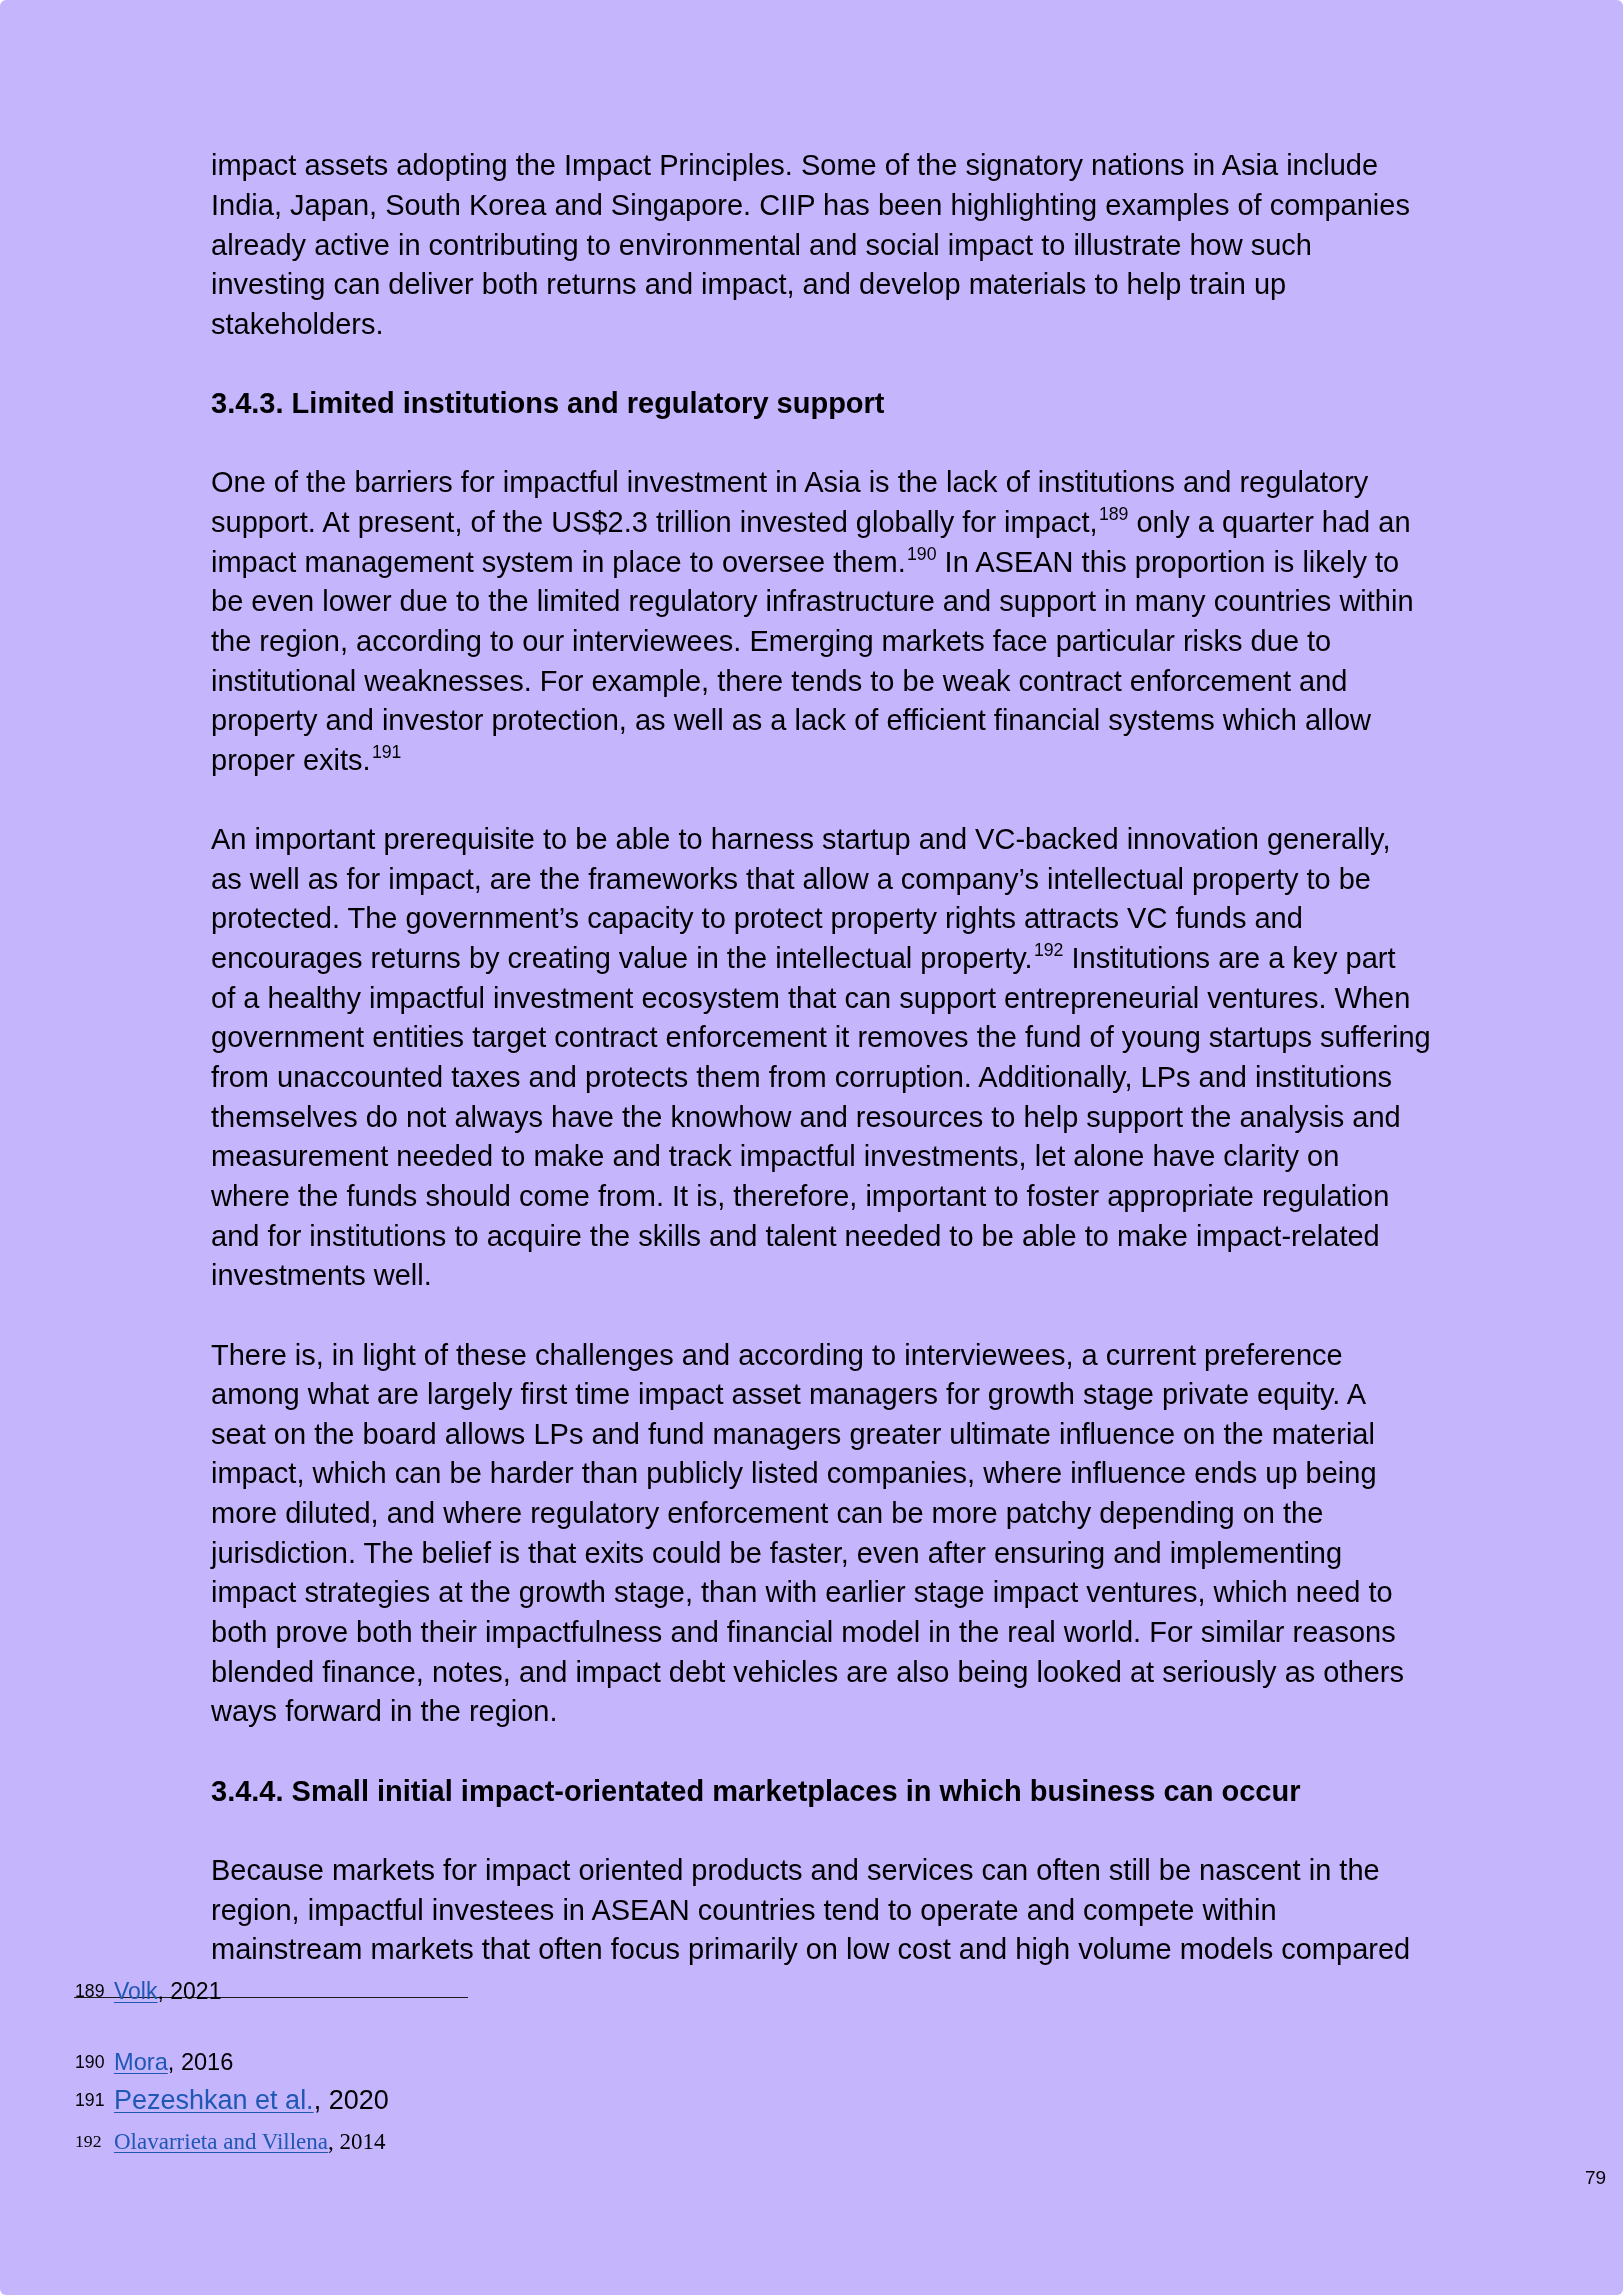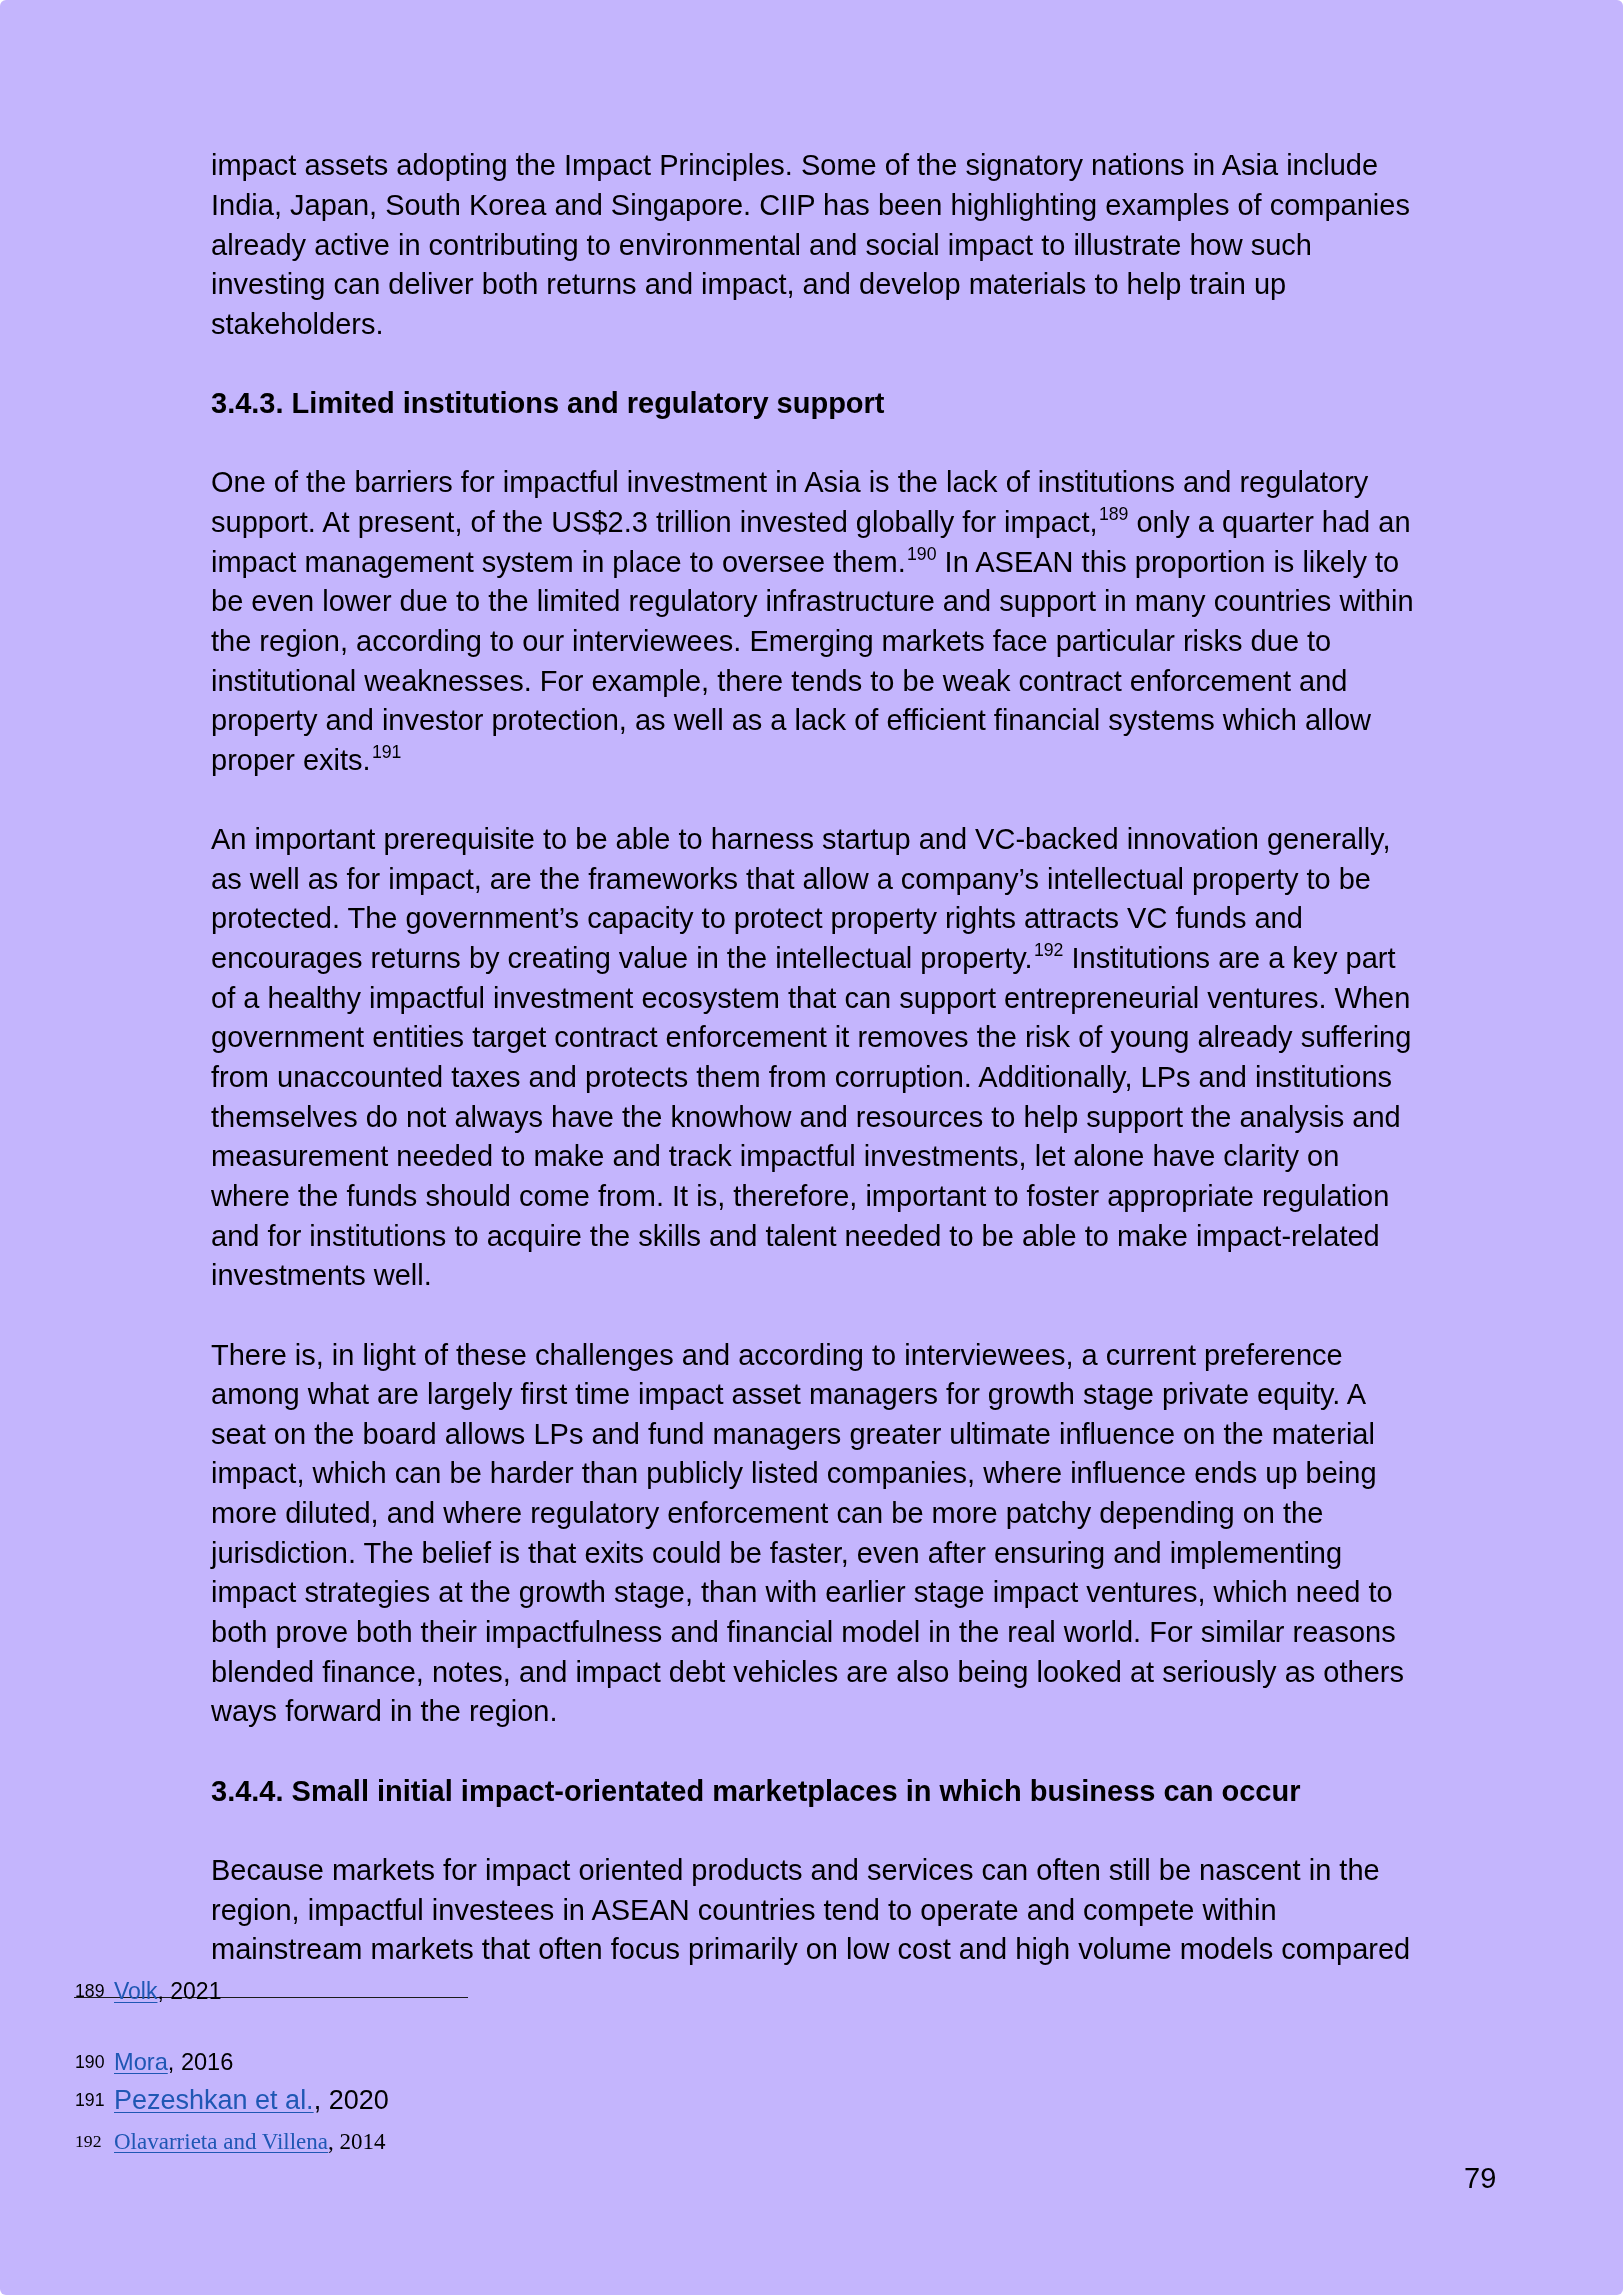--- a/index.html
+++ b/index.html
@@ -53,23 +53,23 @@
   }
   .footnote a {
     color: #1f57b4;
     text-decoration: underline;
     text-decoration-thickness: 1.3px;
     text-underline-offset: 2.6px;
   }
   .footnote .cite-year { color: #000000; }
   #page-number {
     position: absolute;
-    left: 1464px;
+    left: 1585px;
     top: 2161px;
-    font-size: 29px;
+    font-size: 19px;
     line-height: 34px;
   }
 </style>
 </head>
 <body>
 
 <div id="page" style="color: rgb(0, 0, 0);">
 
   <div class="line" style="top:145px">impact assets adopting the Impact Principles. Some of the signatory nations in Asia include</div>
   <div class="line" style="top:185px">India, Japan, South Korea and Singapore. CIIP has been highlighting examples of companies</div>
@@ -86,21 +86,21 @@
   <div class="line" style="top:621px">the region, according to our interviewees. Emerging markets face particular risks due to</div>
   <div class="line" style="top:661px">institutional weaknesses. For example, there tends to be weak contract enforcement and</div>
   <div class="line" style="top:700px">property and investor protection, as well as a lack of efficient financial systems which allow</div>
   <div class="line" style="top:740px"><span>proper exits.</span><sup class="fn">191</sup></div>
 
   <div class="line" style="top:819px">An important prerequisite to be able to harness startup and VC-backed innovation generally,</div>
   <div class="line" style="top:859px">as well as for impact, are the frameworks that allow a company’s intellectual property to be</div>
   <div class="line" style="top:898px">protected. The government’s capacity to protect property rights attracts VC funds and</div>
   <div class="line" style="top:938px"><span>encourages returns by creating value in the intellectual property.</span><sup class="fn">192</sup><span> Institutions are a key part</span></div>
   <div class="line" style="top:978px">of a healthy impactful investment ecosystem that can support entrepreneurial ventures. When</div>
-  <div class="line" style="top:1017px">government entities target contract enforcement it removes the risk of young already suffering</div>
+  <div class="line" style="top:1017px">government entities target contract enforcement it removes the fund of young startups suffering</div>
   <div class="line" style="top:1057px">from unaccounted taxes and protects them from corruption. Additionally, LPs and institutions</div>
   <div class="line" style="top:1097px">themselves do not always have the knowhow and resources to help support the analysis and</div>
   <div class="line" style="top:1136px">measurement needed to make and track impactful investments, let alone have clarity on</div>
   <div class="line" style="top:1176px">where the funds should come from. It is, therefore, important to foster appropriate regulation</div>
   <div class="line" style="top:1216px">and for institutions to acquire the skills and talent needed to be able to make impact-related</div>
   <div class="line" style="top:1255px">investments well.</div>
 
   <div class="line" style="top:1335px">There is, in light of these challenges and according to interviewees, a current preference</div>
   <div class="line" style="top:1374px">among what are largely first time impact asset managers for growth stage private equity. A</div>
   <div class="line" style="top:1414px">seat on the board allows LPs and fund managers greater ultimate influence on the material</div>

